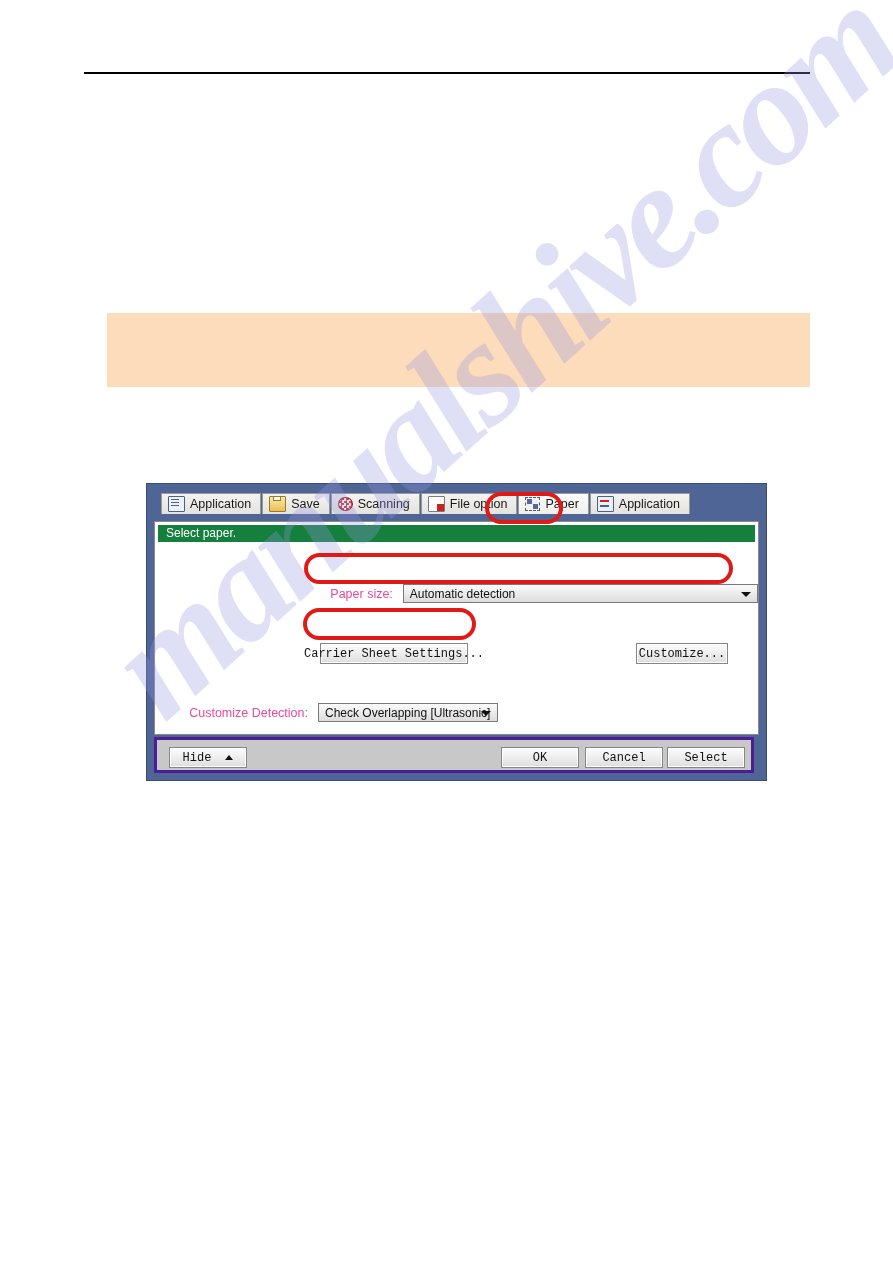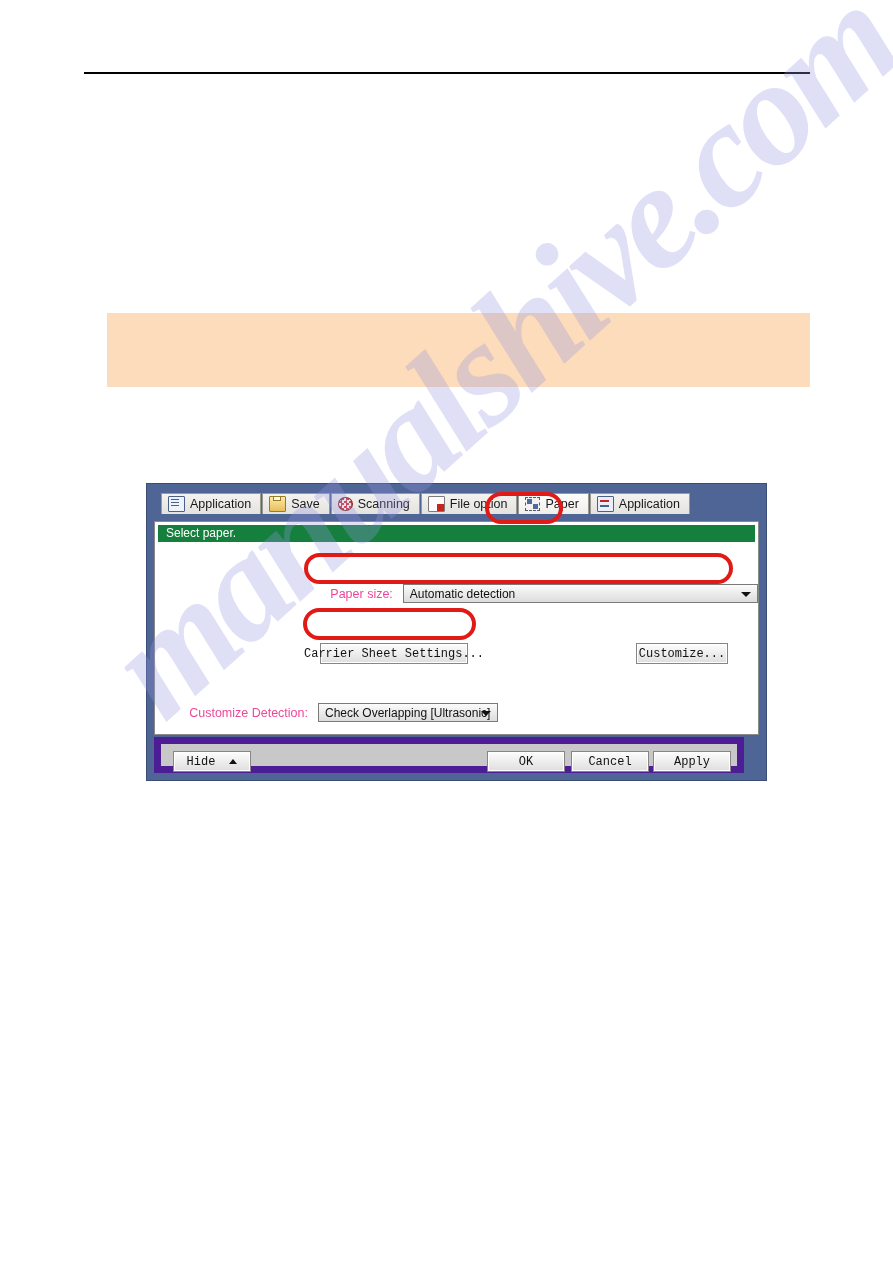--- a/index.html
+++ b/index.html
@@ -274,25 +274,25 @@
     justify-content: center;
     white-space: nowrap;
     box-shadow: inset 0 0 0 1px #ffffff;
     font-family: Liberation Mono, monospace;
   }
 
   
   .dialog-footer {
     position: absolute;
     left: 7px;
-    right: 22px;
+    right: 12px;
     bottom: 7px;
     height: 36px;
     background: #c8c8c8;
-    border: 7px solid #4c1d95;
+    border: 3px solid #4c1d95;
     box-sizing: border-box;
   }
   .btn-hide {
     position: absolute;
     left: 12px;
     top: 7px;
     width: 78px;
     height: 21px;
     gap: 14px;
   }
@@ -383,20 +383,20 @@
 
   </div>
 
   <div class="dialog-footer">
     <div class="btn btn-hide">
       <span>Hide</span>
       <span class="caret-up"></span>
     </div>
     <div class="btn btn-ok">OK</div>
     <div class="btn btn-cancel">Cancel</div>
-    <div class="btn btn-apply">Apply</div>
+    <div class="btn btn-apply">Select</div>
   </div>
 
 </div>
 
 <div class="anno anno-paper-tab"></div>
 <div class="anno anno-papersize"></div>
 <div class="anno anno-carriersheet"></div>
 
 </body></html>

